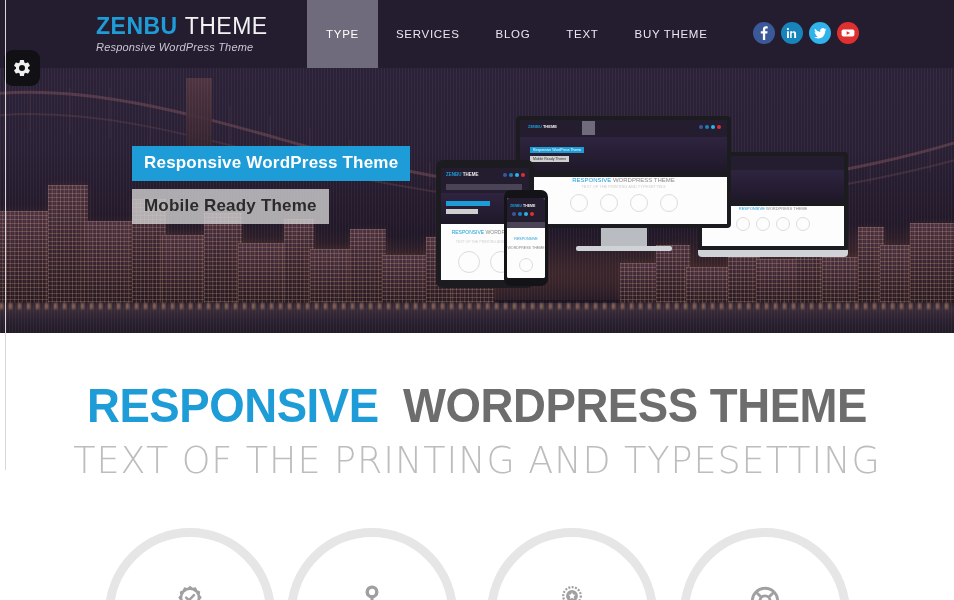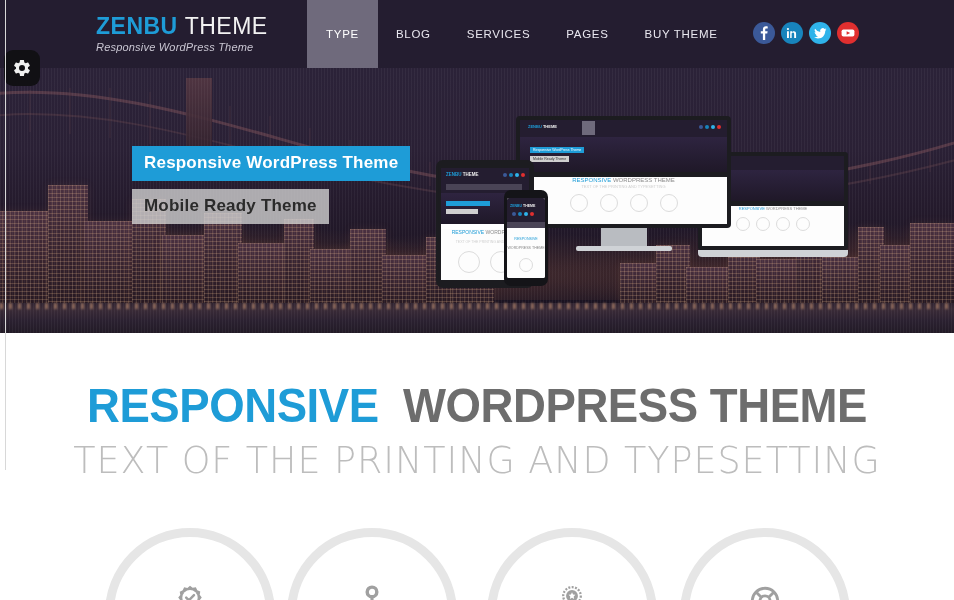--- a/index.html
+++ b/index.html
@@ -361,23 +361,23 @@
 
     <div class="logo">
       <div class="l1">
         <span class="a">ZENBU</span><span class="b">&nbsp;</span><span class="b">THEME</span>
       </div>
       <div class="l2">Responsive WordPress Theme</div>
     </div>
 
     <nav class="nav">
       <a href="#" class="active">TYPE</a>
+      <a href="#">SERVICES</a>
       <a href="#">BLOG</a>
-      <a href="#">SERVICES</a>
-      <a href="#">PAGES</a>
+      <a href="#">TEXT</a>
       <a href="#">BUY THEME</a>
     </nav>
 
     <div class="social">
       <i class="sc-fb">
         <svg width="8" height="14" viewBox="0 0 8 14">
             <path fill="#fff" d="M5.2 14V7.6h2.1l.3-2.4H5.2V3.7c0-.7.2-1.2 1.2-1.2h1.3V.4C7.4.3 6.7.3 5.9.3 4.1.3 2.9 1.4 2.9 3.4v1.8H.8v2.4h2.1V14z"></path>
           </svg>
       </i>
       <i class="sc-in">

